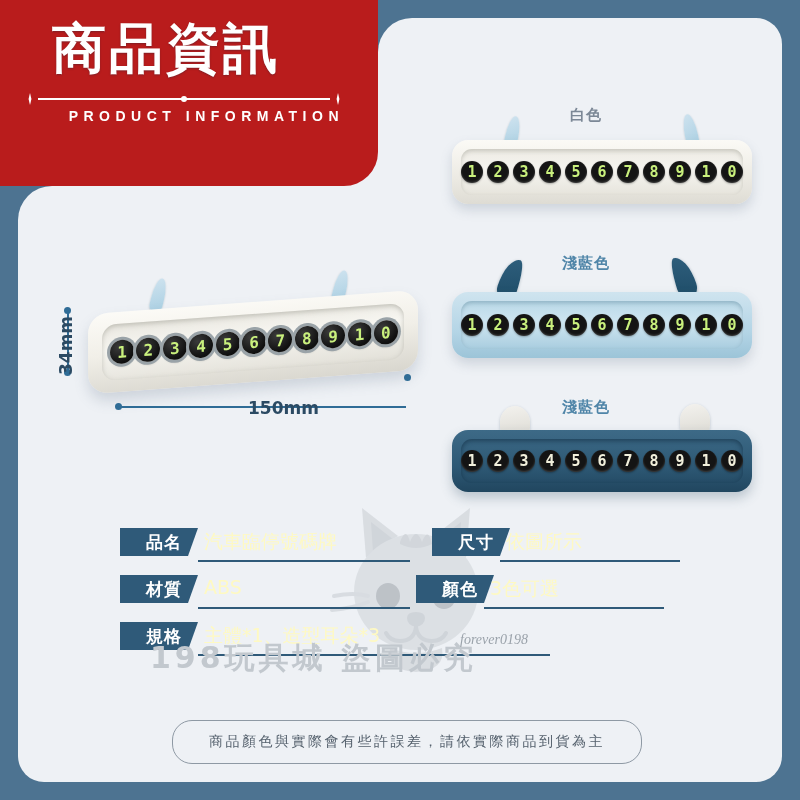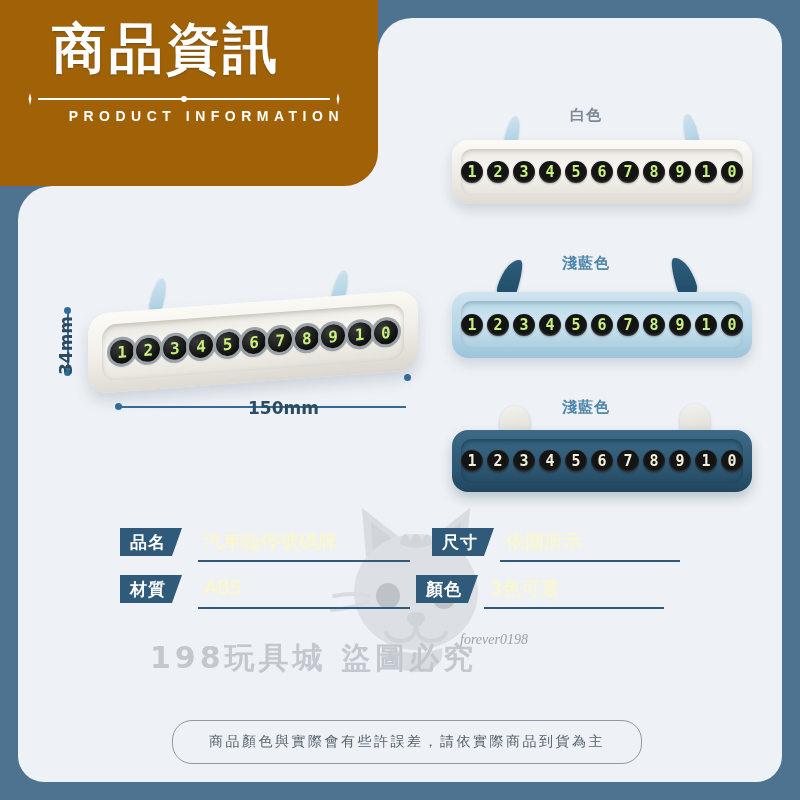--- a/index.html
+++ b/index.html
@@ -21,21 +21,21 @@
     width: 764px; height: 764px;
     background: #eef1f5;
     border-radius: 26px;
   }
 
   
   .header {
     position: absolute;
     left: 0; top: 0;
     width: 378px; height: 186px;
-    background: #a16207;
+    background: #b91c1c;
     border-bottom-right-radius: 34px;
     z-index: 4;
   }
   .header-inner {
     position: absolute;
     left: 0; top: 0; right: 0; bottom: 0;
   }
   .title-cn {
     position: absolute;
     left: 52px; top: 18px;
@@ -275,21 +275,21 @@
     width: 560px; height: 128px;
   }
   .spec-row {
     position: absolute;
     height: 34px;
   }
   .tag {
     position: absolute;
     left: 0; top: 0;
     height: 28px;
-    padding: 0 16px 0 10px;
+    padding: 0 16px 0 26px;
     background: #2f5a79;
     color: #ffffff;
     font-size: 17px;
     font-weight: 700;
     letter-spacing: 1px;
     display: flex;
     align-items: center;
     clip-path: polygon(0 0, 100% 0, calc(100% - 10px) 100%, 0 100%);
     font-family: "DejaVu Sans", "Liberation Sans", sans-serif;
   }
@@ -512,19 +512,24 @@
       <div class="spec-val" style="left:84px;">ABS</div>
       <div class="spec-underline" style="left:78px; width:212px;"></div>
     </div>
 
     <div class="spec-row" style="left:296px; top:47px; width:248px;">
       <div class="tag">顏色</div>
       <div class="spec-val" style="left:74px;">3色可選</div>
       <div class="spec-underline" style="left:68px; width:180px;"></div>
     </div>
 
+    <div class="spec-row" style="left:0; top:94px; width:430px;">
+      <div class="tag">規格</div>
+      <div class="spec-val" style="left:84px;">主體*1、造型耳朵*3</div>
+      <div class="spec-underline" style="left:78px; width:352px;"></div>
+    </div>
   </div>
 
   <div class="wm-id">forever0198</div>
 
   <div class="pill" style="left:172px; top:720px; width:470px; height:44px;">商品顏色與實際會有些許誤差，請依實際商品到貨為主</div>
 
 </div>
 
 </body></html>

